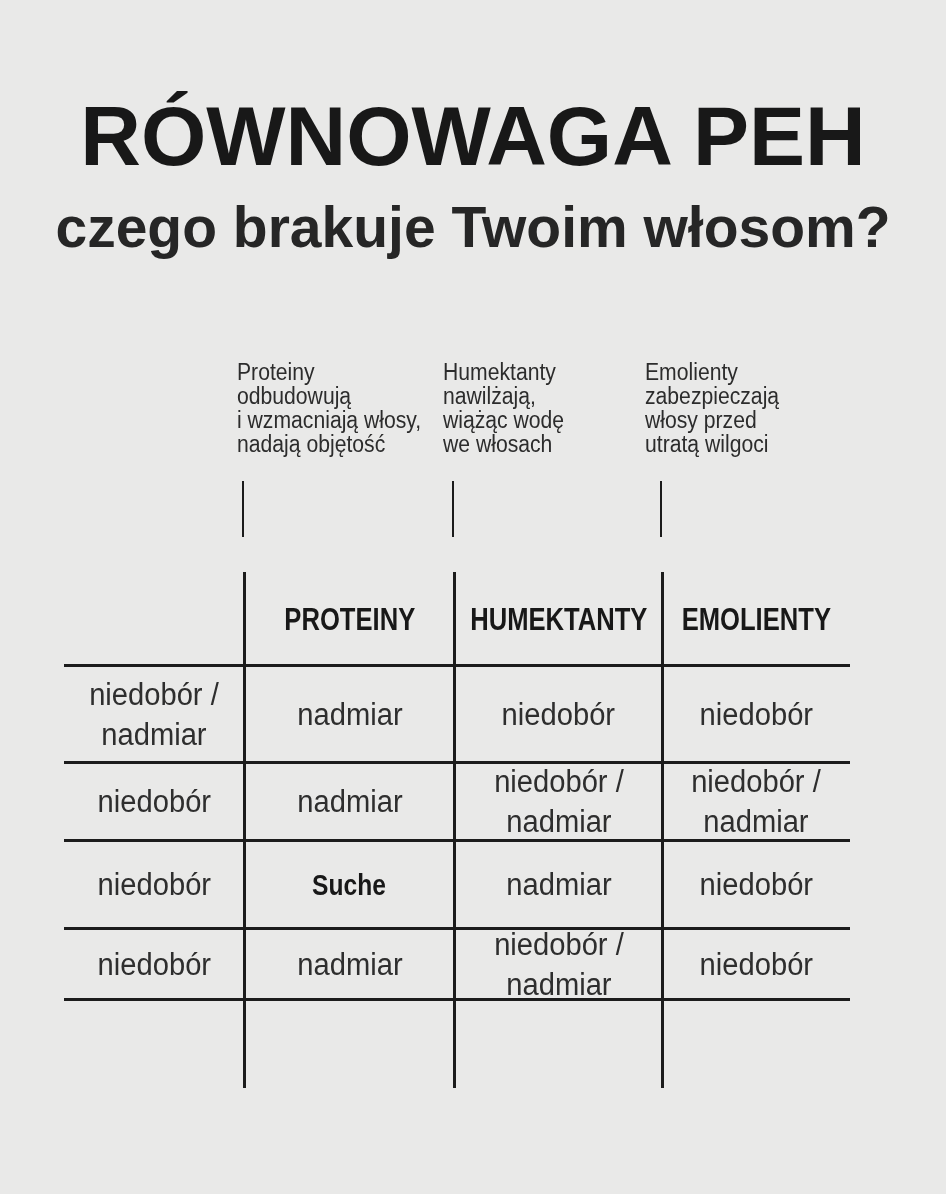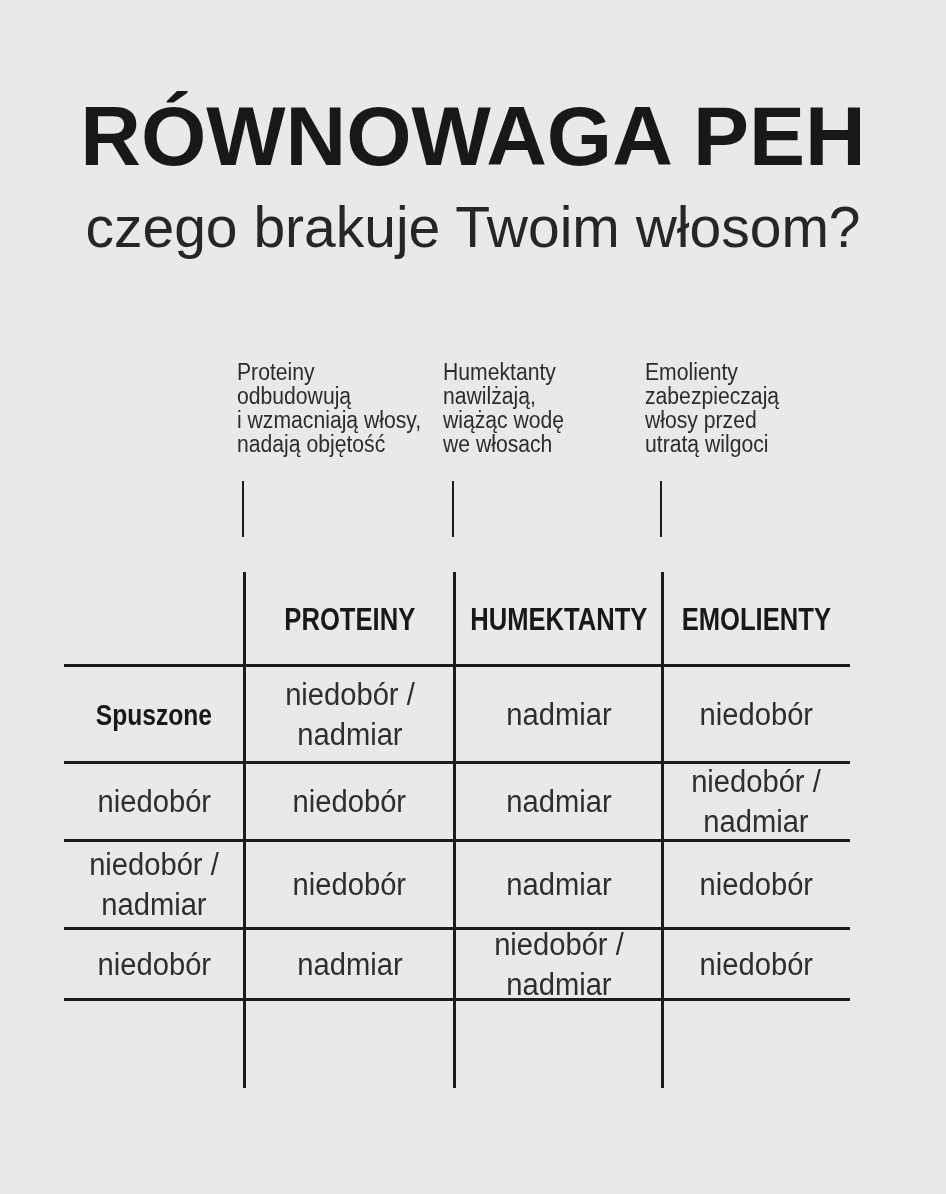--- a/index.html
+++ b/index.html
@@ -23,21 +23,21 @@
     line-height: 100px;
     letter-spacing: 0px;
     color: #181818;
     white-space: nowrap;
   }
   .subtitle {
     position: absolute;
     top: 192px; left: 0; right: 0;
     text-align: center;
     font-size: 57px;
-    font-weight: normal;
+    font-weight: bold;
     line-height: 70px;
     color: #262626;
     white-space: nowrap;
   }
 
   
   .note {
     position: absolute;
     top: 360px;
     font-size: 23px;
@@ -175,55 +175,55 @@
         <span class="th-text">PROTEINY</span>
       </div>
       <div class="cell">
         <span class="th-text">HUMEKTANTY</span>
       </div>
       <div class="cell">
         <span class="th-text">EMOLIENTY</span>
       </div>
 
       <div class="cell">
-        <span class="rowlabel-text">Spuszone</span>
-      </div>
-      <div class="cell">
-        <span class="value-text">niedobór /
-nadmiar</span>
-      </div>
-      <div class="cell">
-        <span class="value-text">nadmiar</span>
-      </div>
-      <div class="cell">
-        <span class="value-text">niedobór</span>
-      </div>
-
-      <div class="cell">
-        <span class="value-text">niedobór</span>
-      </div>
-      <div class="cell">
-        <span class="value-text">niedobór</span>
-      </div>
-      <div class="cell">
-        <span class="value-text">nadmiar</span>
-      </div>
-
-      <div class="cell">
-        <span class="value-text">niedobór /
-nadmiar</span>
-      </div>
-      <div class="cell">
-        <span class="value-text">niedobór /
-nadmiar</span>
-      </div>
-      <div class="cell">
-        <span class="value-text">niedobór</span>
-      </div>
-
+        <span class="value-text">niedobór /
+nadmiar</span>
+      </div>
+      <div class="cell">
+        <span class="value-text">nadmiar</span>
+      </div>
+      <div class="cell">
+        <span class="value-text">niedobór</span>
+      </div>
+
+      <div class="cell">
+        <span class="value-text">niedobór</span>
+      </div>
+      <div class="cell">
+        <span class="value-text">niedobór</span>
+      </div>
+      <div class="cell">
+        <span class="value-text">nadmiar</span>
+      </div>
+
+      <div class="cell">
+        <span class="value-text">niedobór /
+nadmiar</span>
+      </div>
+      <div class="cell">
+        <span class="value-text">niedobór /
+nadmiar</span>
+      </div>
+      <div class="cell">
+        <span class="value-text">niedobór</span>
+      </div>
+
+      <div class="cell">
+        <span class="rowlabel-text">Suche</span>
+      </div>
       <div class="cell">
         <span class="value-text">nadmiar</span>
       </div>
       <div class="cell">
         <span class="value-text">niedobór</span>
       </div>
       <div class="cell">
         <span class="value-text">niedobór</span>
       </div>
 

